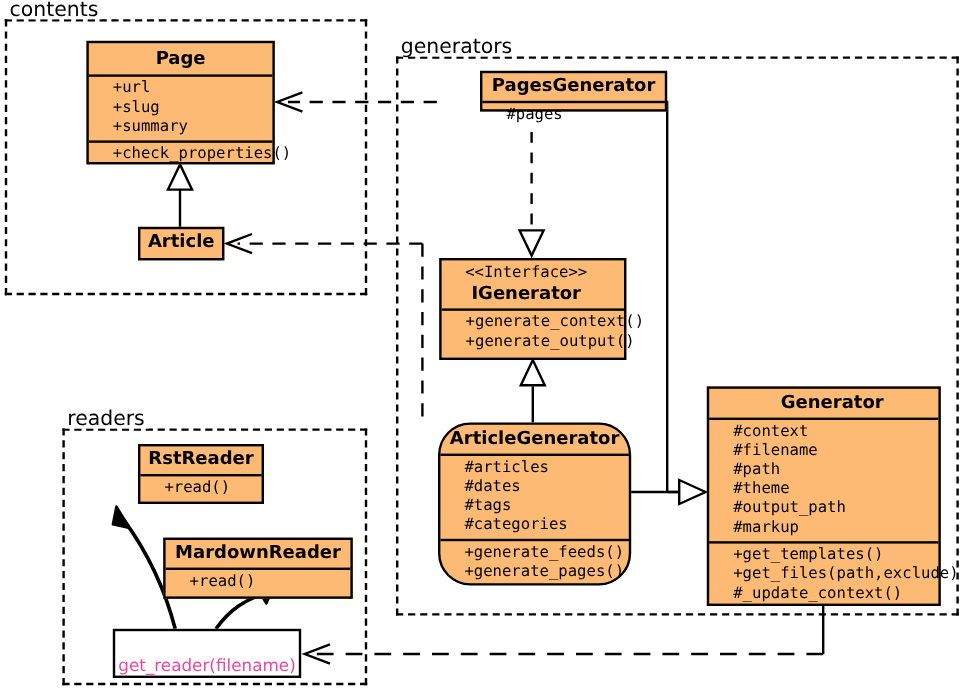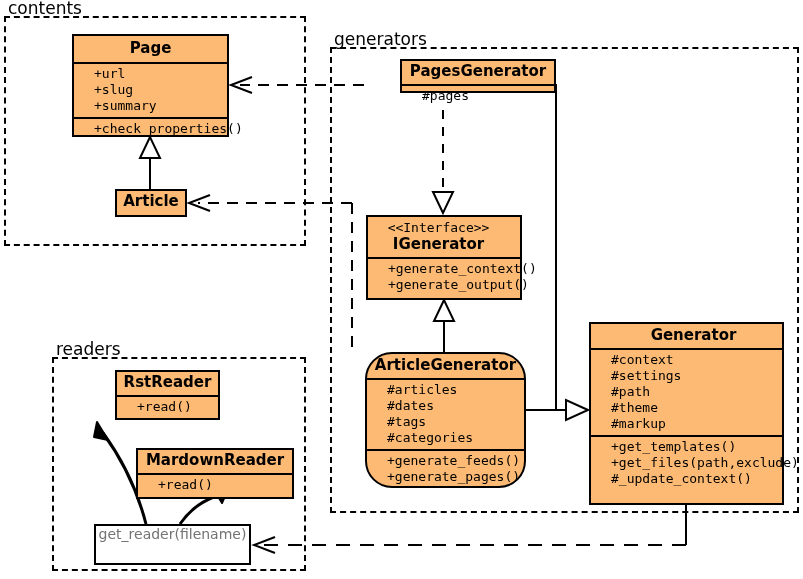--- a/index.html
+++ b/index.html
@@ -82,24 +82,24 @@
   }
   .uml-compartment div {
     white-space: nowrap;
   }
   .plain-box {
     position: absolute;
     box-sizing: border-box;
     border: 2px solid #000;
     background: #ffffff;
     display: flex;
-    align-items: flex-start;
+    align-items: flex-end;
     justify-content: center;
     font-size: 14px;
-    color: #737373;
+    color: #ec4899;
     z-index: 4;
   }
 </style>
 </head>
 <body>
 
 <div id="diagram">
 
   <svg id="wires" viewBox="0 0 803 579" xmlns="http://www.w3.org/2000/svg">
 
@@ -210,23 +210,24 @@
     <div class="uml-compartment uml-sep">
       <div>+generate_feeds()</div>
       <div>+generate_pages()</div>
     </div>
   </div>
 
   <div class="uml-class" style="left:589px; top:322px; width:195px; height:183px;">
     <div class="uml-name" style="padding:3px 6px 4px 20px;">Generator</div>
     <div class="uml-compartment uml-sep">
       <div>#context</div>
-      <div>#settings</div>
+      <div>#filename</div>
       <div>#path</div>
       <div>#theme</div>
+      <div>#output_path</div>
       <div>#markup</div>
     </div>
     <div class="uml-compartment uml-sep">
       <div>+get_templates()</div>
       <div>+get_files(path,exclude)</div>
       <div>#_update_context()</div>
     </div>
   </div>
 
   <div class="uml-class" style="left:75px; top:370px; width:105px; height:50px;margin-left:40px;">

